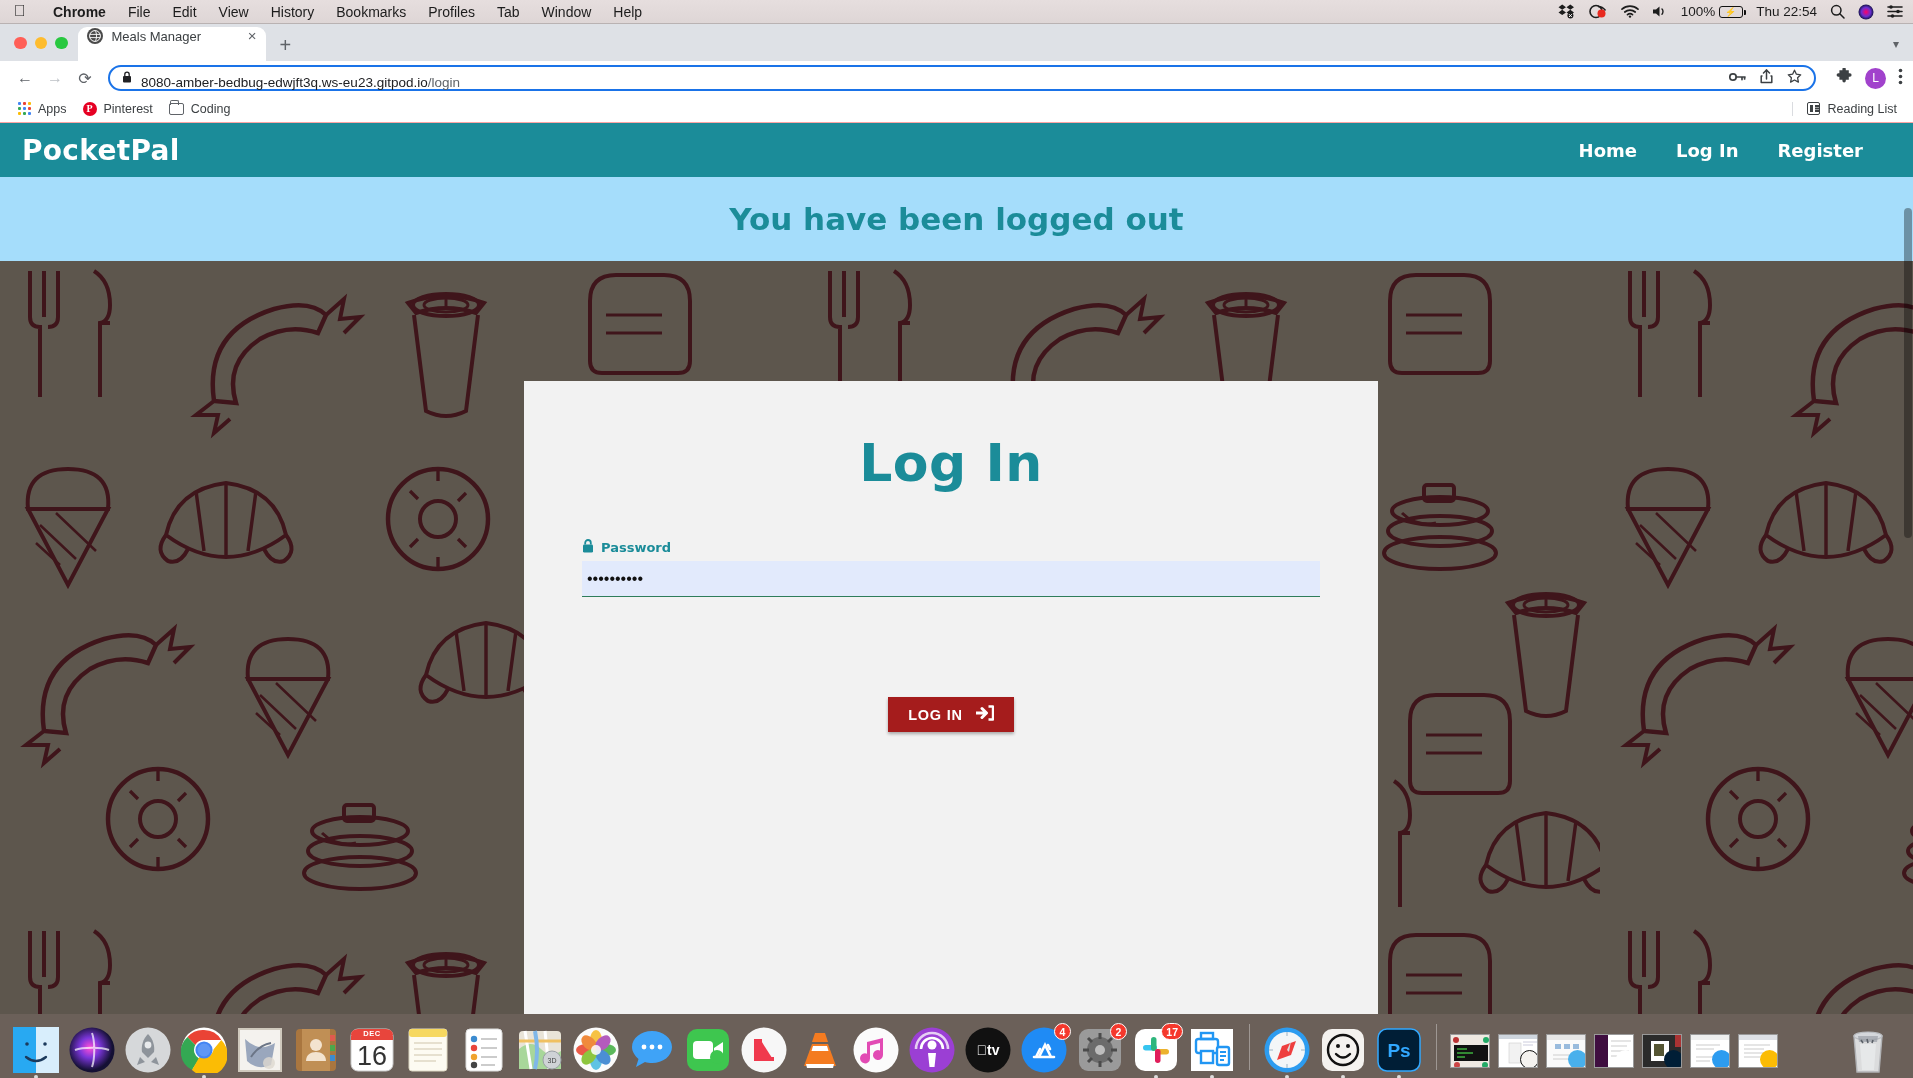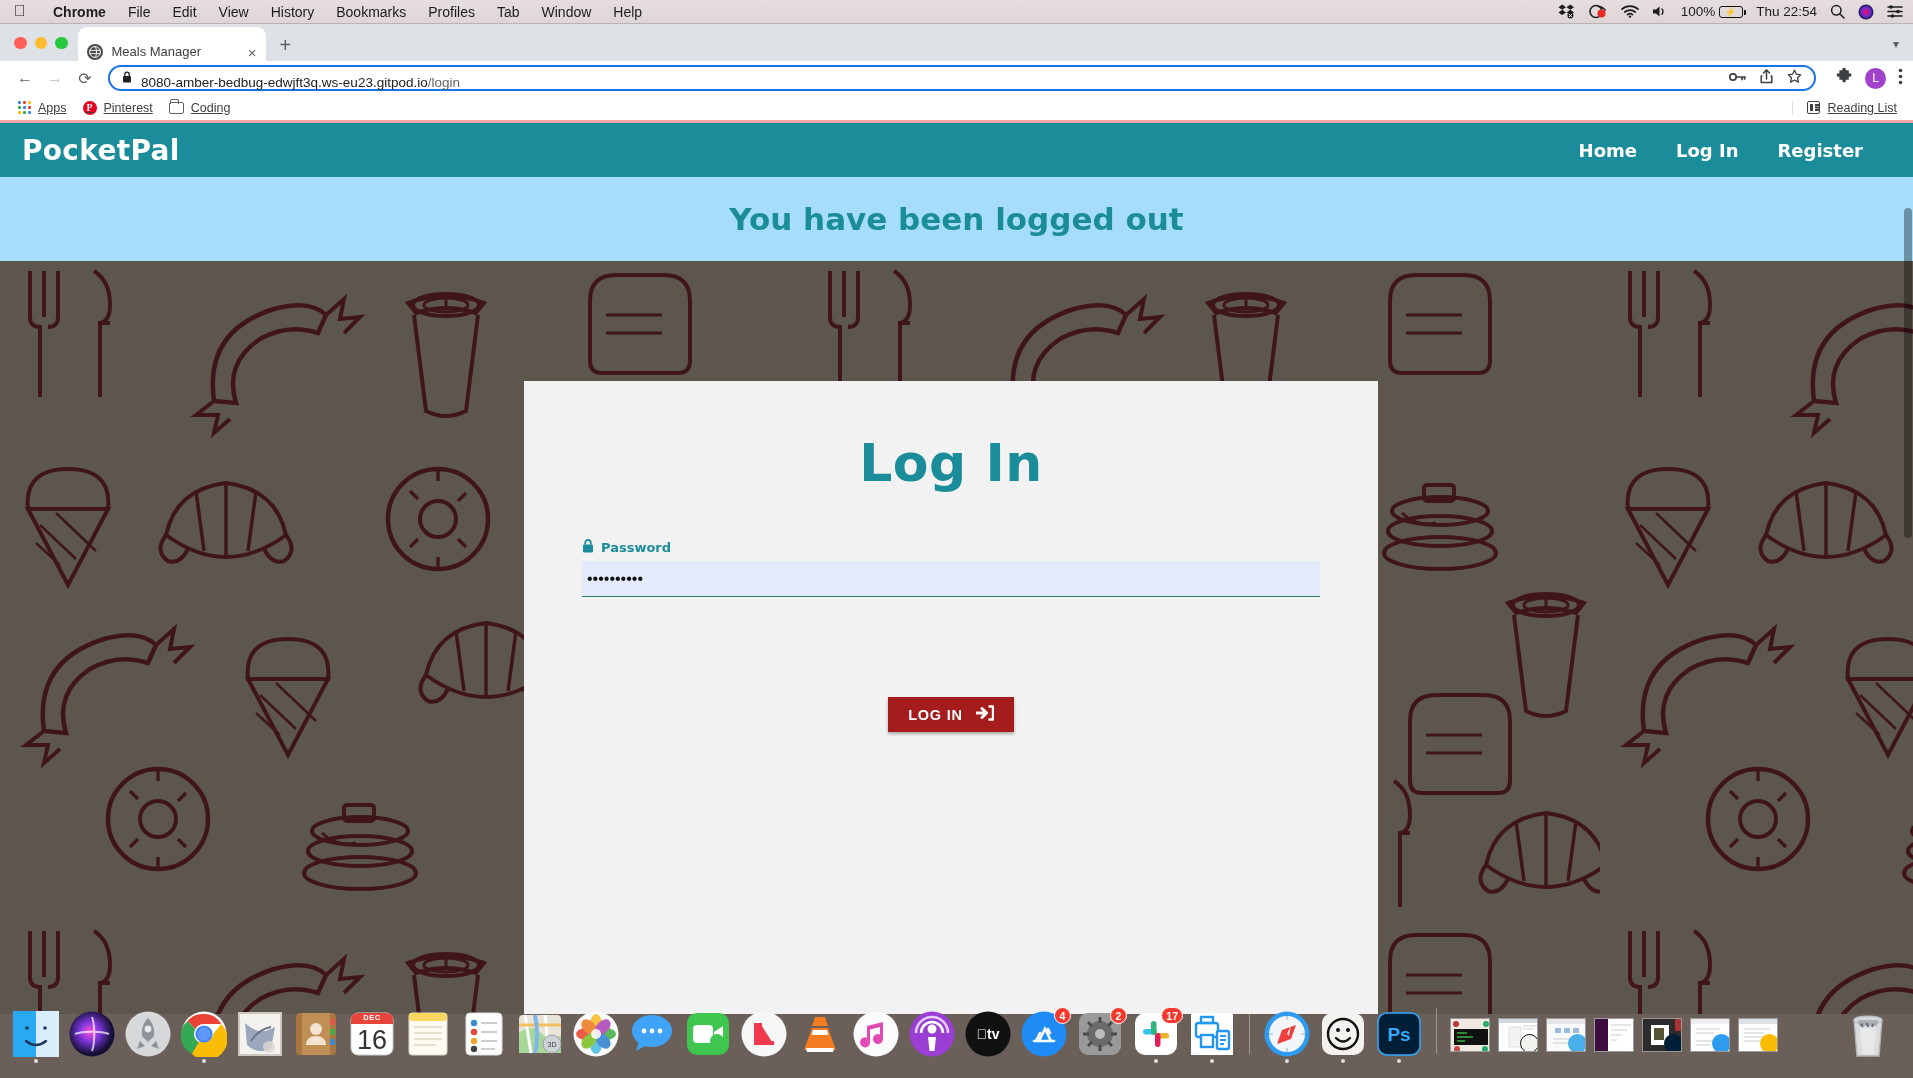--- a/index.html
+++ b/index.html
@@ -41,21 +41,21 @@
     height: 37px; background: #dee1e6; position: relative;
     display: flex; align-items: flex-end;
   }
   .traffic { display: flex; align-items: center; gap: 8px; padding: 0 10px 12px 14px; }
   .dot { width: 12.5px; height: 12.5px; border-radius: 50%; }
   .dot.r { background: #ff5f57; } .dot.y { background: #febc2e; } .dot.g { background: #28c840; }
 
   .tab {
     width: 188px; height: 31px; background: #fff;
     border-radius: 9px 9px 0 0;
-    display: flex; align-items: flex-start; padding: 17px 9px;
+    display: flex; align-items: flex-end; padding: 17px 9px;
     font-size: 13px; color: #3c4043; position: relative;
   }
   .tab .favicon {
     width: 16px; height: 16px; border-radius: 50%;
     background: #4a4a4a; margin-right: 9px; flex: 0 0 16px;
     display: flex; align-items: center; justify-content: center;
   }
   .tab .tabtitle { flex: 1; overflow: hidden; white-space: nowrap; text-overflow: ellipsis; }
   .tab .tabclose { font-size: 15px; color: #5f6368; padding-left: 6px; }
   .newtab { font-size: 20px; color: #5f6368; margin: 0 0 6px 14px; line-height: 1; }
@@ -76,22 +76,21 @@
   .omnibox .url .path { color: #5f6368; }
   .omnibox .oicon { color: #3c4043; font-size: 14px; margin-left: 14px; }
   .tb-ext { color: #3c4043; font-size: 15px; margin-left: 12px; }
   .avatar { width: 21px; height: 21px; border-radius: 50%; background: #a142cc; color: #fff;
     font-size: 12px; display: flex; align-items: center; justify-content: center; margin-left: 12px; }
   .kebab { margin-left: 12px; color: #3c4043; font-size: 15px; letter-spacing: 0; }
 
   .bookmarks {
     height: 28px; background: #fff; display: flex; align-items: center;
     padding: 0 10px; font-size: 12.5px; color: #3c4043;
-    border-bottom: 3px solid #fca5a5;
-    text-decoration: underline;
+    border-bottom: 1px solid #fca5a5;
   }
   .bm { display: flex; align-items: center; gap: 7px; padding: 0 8px; white-space: nowrap; }
   .bm-right { margin-left: auto; display: flex; align-items: center; gap: 8px; padding-right: 6px; border-left: 1px solid #dadce0; padding-left: 14px; }
   .grid9 { display: grid; grid-template-columns: repeat(3, 3px); grid-template-rows: repeat(3,3px); gap: 2px; }
   .grid9 i { width: 3px; height: 3px; border-radius: 1px; display:block; }
   .pin {
     width: 14px; height: 14px; border-radius: 50%; background: #e60023; color: #fff;
     font-size: 10px; font-weight: bold; display: flex; align-items: center; justify-content: center;
     font-family: "Liberation Serif", serif;
   }
@@ -149,21 +148,21 @@
     display: flex; align-items: center; gap: 13px; box-shadow: 0 2px 3px rgba(0,0,0,.3);
   }
 
   .scrollbar { position: absolute; right: 0; top: 0; width: 11px; height: 891px; background: transparent; z-index: 10; }
   .scrollthumb { position: absolute; right: 1px; top: 85px; width: 8px; height: 330px; background: rgba(0,0,0,.34); border-radius: 4px; }
 
   
   .dock {
     position: absolute; left: 0; bottom: 0; width: 1913px; height: 64px;
     background: rgba(108,97,90,.92); display: flex; align-items: flex-end;
-    padding: 0 8px 20px 8px; gap: 0; z-index: 60;
+    padding: 0 8px 4px 8px; gap: 0; z-index: 60;
   }
   .dicon { width: 48px; height: 48px; margin: 0 4px; border-radius: 11px; position: relative;
            display: flex; align-items: center; justify-content: center; font-size: 24px; flex: 0 0 auto; }
   .dicon.round { border-radius: 50%; }
   .run { position: absolute; bottom: -5px; left: 50%; transform: translateX(-50%); width: 4px; height: 4px; border-radius: 50%; background: #ddd; }
   .badge {
     position: absolute; top: -3px; right: -3px; min-width: 17px; height: 17px; border-radius: 9px;
     background: #f5382c; color: #fff; font-size: 10.5px; font-weight: bold;
     display: flex; align-items: center; justify-content: center; padding: 0 4px; border: 1px solid #fff;
   }

